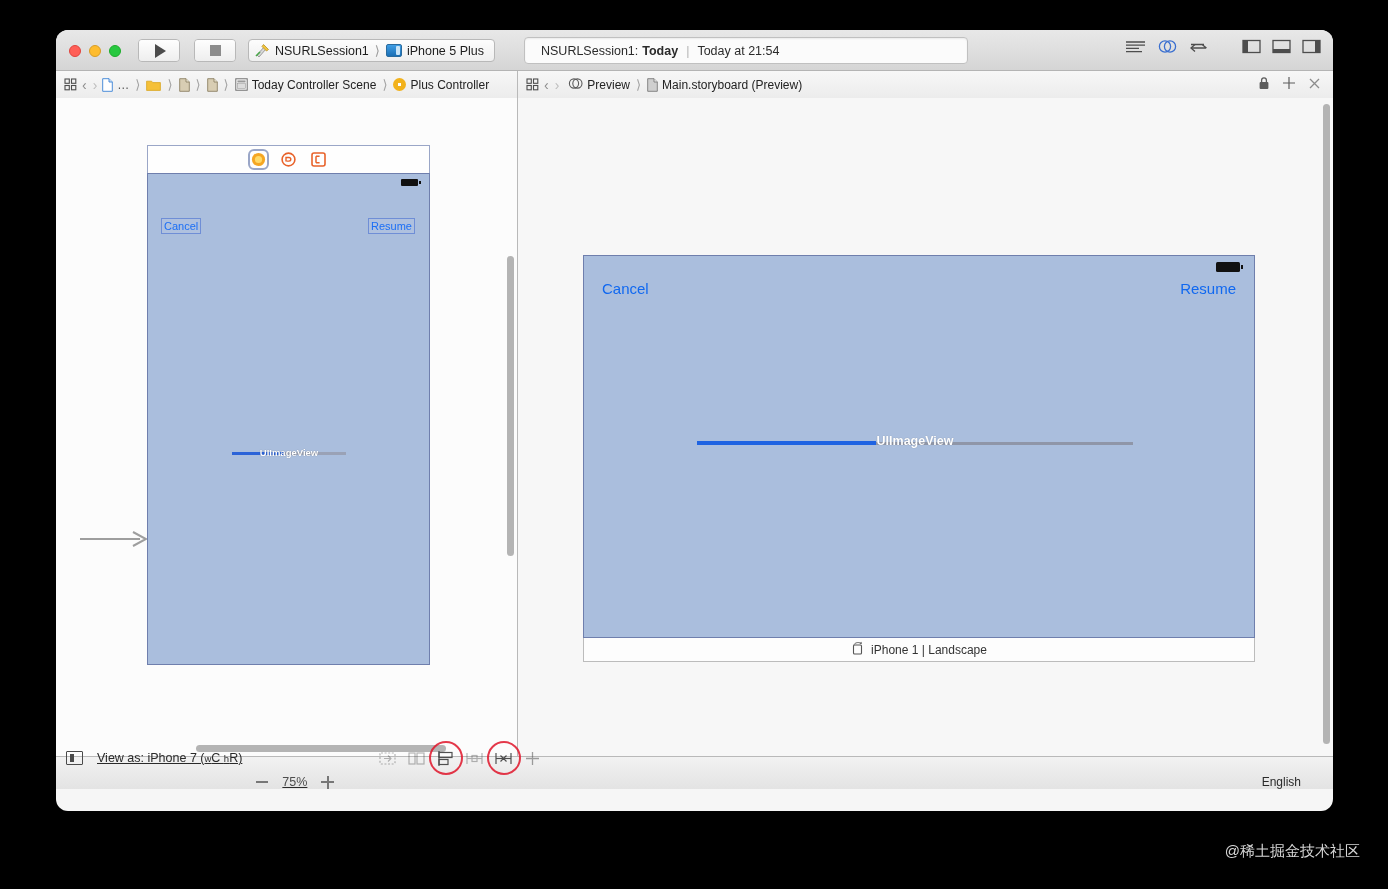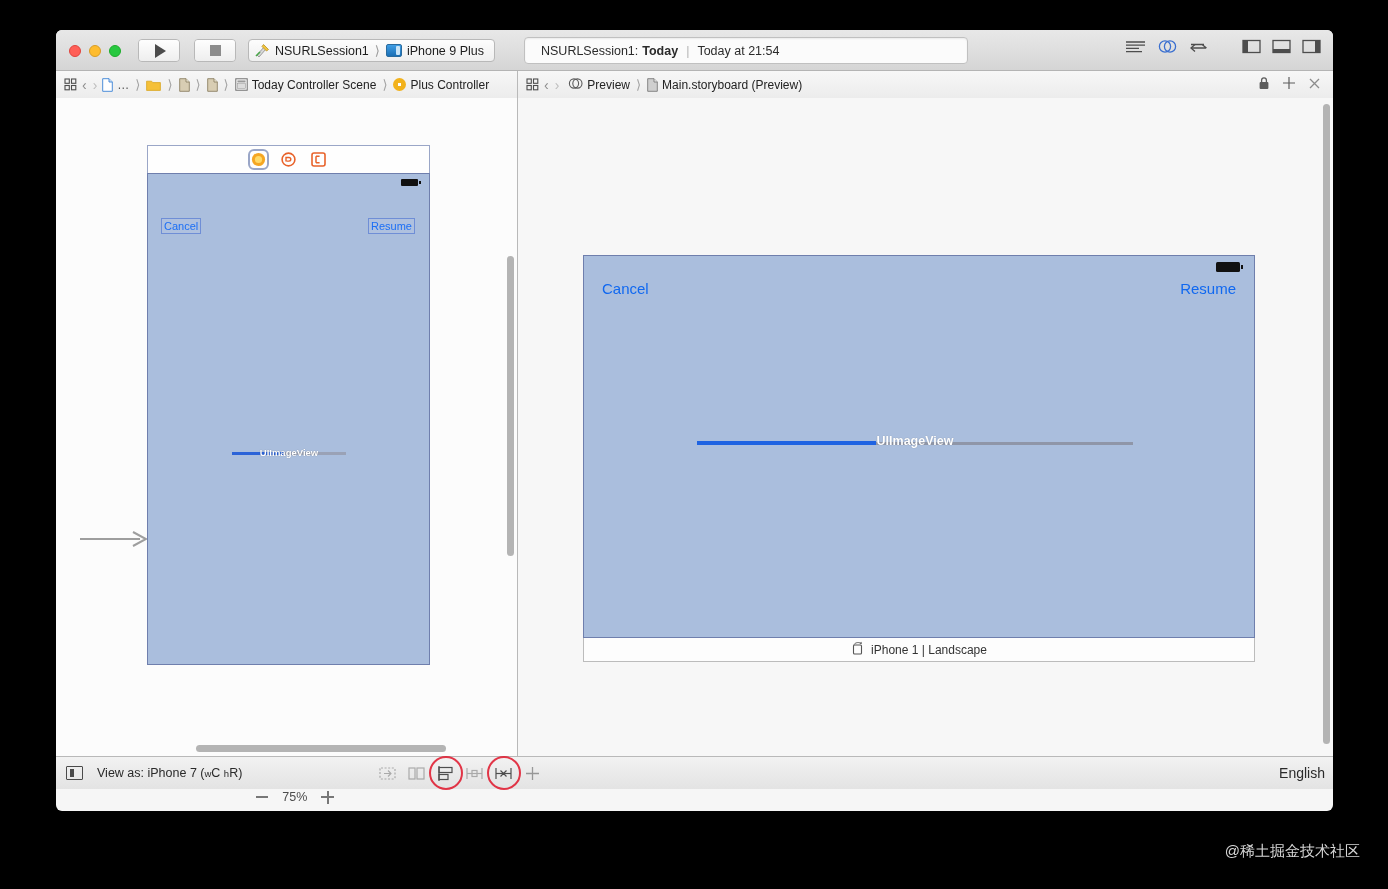--- a/index.html
+++ b/index.html
@@ -9,21 +9,21 @@
     font-family: "Liberation Sans", sans-serif;
     overflow: hidden;
   }
   #root { position: relative; width: 1388px; height: 889px; background: #000; }
 
   
   .window {
     position: absolute; left: 56px; top: 30px;
     width: 1277px; height: 781px;
     background: #f6f6f6;
-    border-radius: 6px;
+    border-radius: 12px;
     overflow: hidden;
     box-shadow: 0 2px 10px rgba(0,0,0,.5);
   }
 
   
   .titlebar {
     position: relative;
     height: 41px;
     background: linear-gradient(to bottom, #e8e8e8, #d5d5d5);
     border-bottom: 1px solid #b4b4b4;
@@ -235,22 +235,22 @@
     position: absolute; height: 7px;
     background: #b4b4b4; border-radius: 4px;
   }
 
   
   .bottombar {
     position: relative;
     height: 33px;
     background: linear-gradient(to bottom,#f2f2f2,#e3e3e3);
     border-top: 1px solid #b9b9b9;
-    display: flex; align-items: center;
-    font-size: 12.5px; color: #2a2a2a;
+    display: flex; align-items: flex-end;
+    font-size: 12.5px; color: #2a2a2a; text-decoration: underline;
   }
   .bb-left { display: flex; align-items: center; gap: 14px; padding-left: 10px; }
   .viewas-icon {
     width: 17px; height: 14px; border: 1.3px solid #4a4a4a; border-radius: 1px;
     position: relative;
   }
   .viewas-icon::after {
     content:""; position: absolute; left: 2.5px; top: 2px; bottom: 2px; width: 4px; background: #4a4a4a;
   }
   .viewas-text .sub { font-size: 9.5px; }
@@ -266,21 +266,21 @@
   .ib-tools { display: flex; align-items: center; gap: 10px; margin-left: 30px; }
   .ib-ic { width: 19px; height: 17px; opacity: .35; }
   .ib-ic.active { opacity: .85; }
   .circled { position: relative; }
   .circled::after {
     content: ""; position: absolute;
     left: 50%; top: 50%; transform: translate(-50%,-50%);
     width: 30px; height: 30px;
     border: 2px solid #e0162b; border-radius: 50%;
   }
-  .bb-right { position: absolute; right: 8px; font-size: 14px; color: #2a2a2a; }
+  .bb-right { position: absolute; right: 32px; font-size: 12px; color: #2a2a2a; }
 
   .watermark {
     position: absolute; right: 28px; bottom: 28px;
     font-size: 15px; color: #d6d6d6;
     font-family: "Liberation Sans", sans-serif;
   }
 </style>
 </head>
 <body>
 
@@ -311,21 +311,21 @@
         <span class="xc-logo">
           <svg width="15" height="15" viewBox="0 0 15 15">
             <path d="M2 12 L9 4 L11 6 L4 14 Z" fill="#d8d8d8" stroke="#8a8a8a" stroke-width=".8"></path>
             <path d="M8.5 1.5 L13.5 6.5 L11.5 8 L7 3.5 Z" fill="#f3c53b" stroke="#b4912a" stroke-width=".8"></path>
             <path d="M1 13 L5 9" stroke="#4aa64a" stroke-width="1.6"></path>
           </svg>
         </span>
         <span>NSURLSession1</span>
         <span class="scheme-sep">⟩</span>
         <span class="sim-icon"></span>
-        <span>iPhone 9 Plus</span>
+        <span>iPhone 5 Plus</span>
       </div>
 
       <div class="status-box">
         <span>NSURLSession1:</span>
         <b style="margin-left:4px">Today</b>
         <span class="status-div">|</span>
         <span>Today at 21:54</span>
       </div>
 
       <div class="right-tb">

